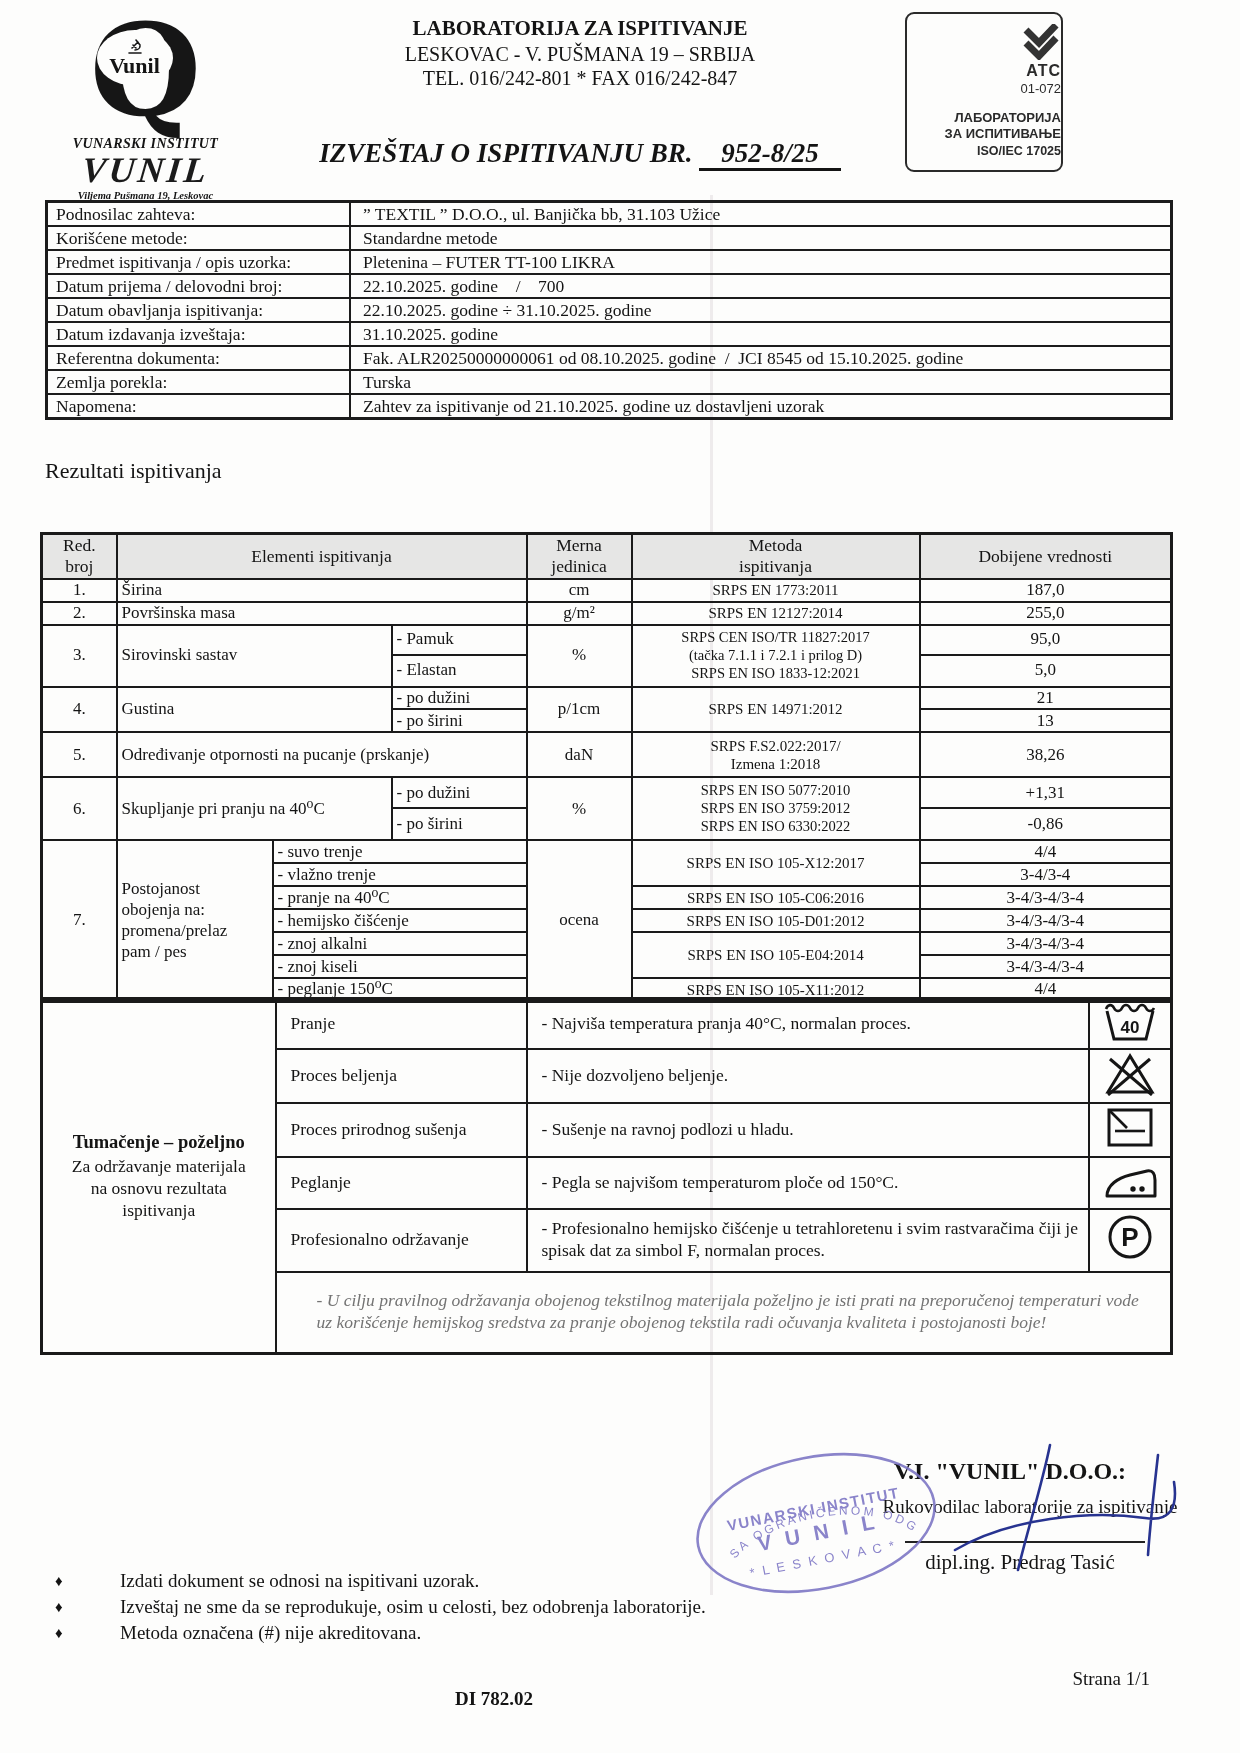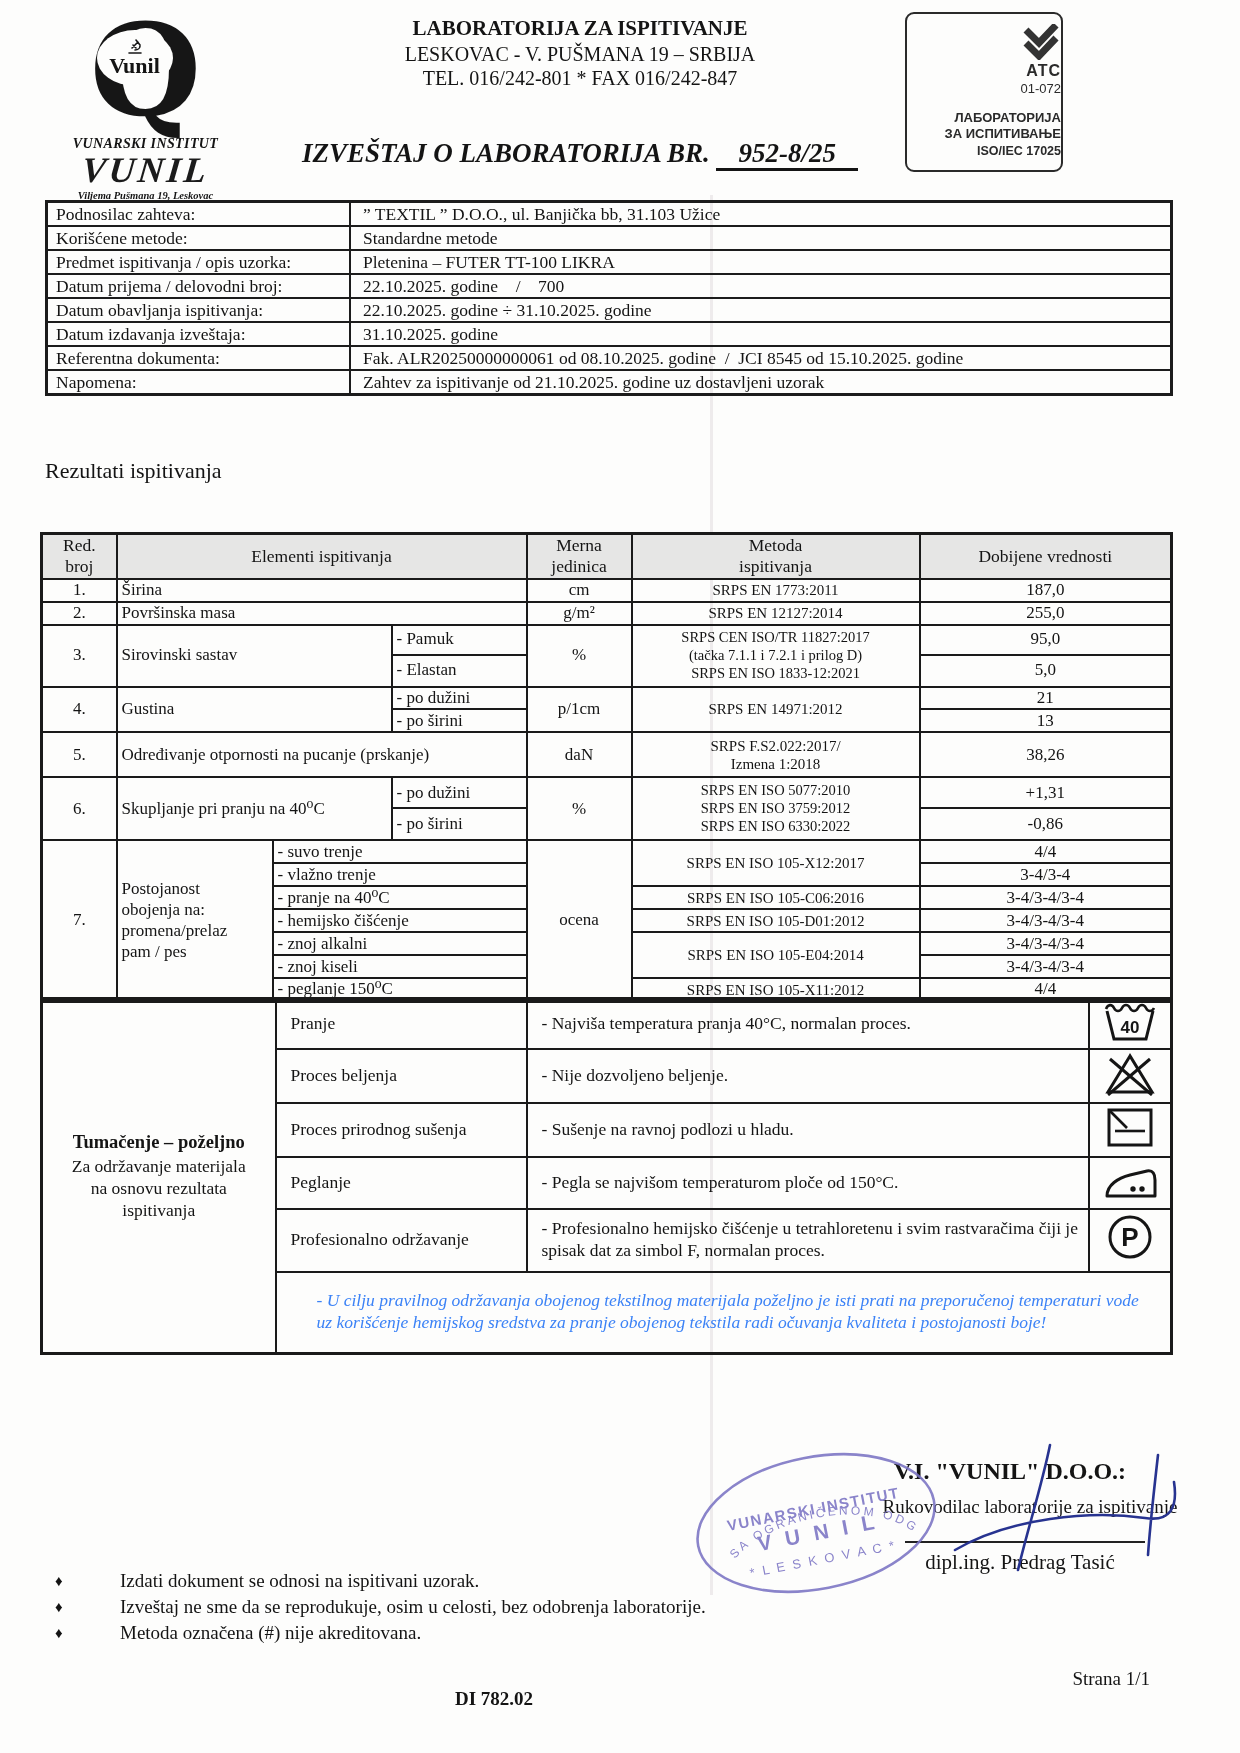--- a/index.html
+++ b/index.html
@@ -57,21 +57,21 @@
   .rt .m{font-size:15px;}
   .rt .sm{font-size:14.5px;}
 
   
   .ct{left:40px;top:997px;border-collapse:collapse;table-layout:fixed;width:1130px;border:3px solid #1a1a1a;}
   .ct td{border:2px solid #1a1a1a;font-size:17.5px;line-height:1.25;}
   .ct .cn{padding-left:14px;}
   .ct .cd{padding-left:14px;padding-right:8px;}
   .care-label-title{font-size:18.5px;font-weight:bold;}
   .care-label-sub{font-size:17.5px;margin-top:2px;}
-  .note-cell{font-style:italic;font-size:17.5px;padding:6px 14px 6px 40px;vertical-align:middle;color:#3b82f6;}
+  .note-cell{font-style:italic;font-size:17.5px;padding:6px 14px 6px 40px;vertical-align:middle;color:#737373;}
   .sym{padding:0;text-align:center;vertical-align:middle;}
 
   
   .sig-company{left:840px;top:1458px;width:340px;text-align:center;font-size:24px;font-weight:bold;}
   .sig-role{left:860px;top:1496px;width:340px;text-align:center;font-size:19px;}
   .sig-line{left:905px;top:1541px;width:240px;height:2px;background:#222;}
   .sig-name{left:870px;top:1550px;width:300px;text-align:center;font-size:21px;}
   .stamp{left:688px;top:1448px;transform:rotate(-11deg);opacity:.88;}
   .squiggle{left:930px;top:1430px;}
 
@@ -105,21 +105,21 @@
     <div class="logo-addr">Viljema Pušmana 19, Leskovac</div>
   </div>
 
   <div class="abs hdr-center">
     <div class="hdr-sub">LABORATORIJA ZA ISPITIVANJE</div>
     <div class="hdr-addr">LESKOVAC - V. PUŠMANA 19 – SRBIJA</div>
     <div class="hdr-tel">TEL. 016/242-801 * FAX  016/242-847</div>
   </div>
 
   <div class="abs hdr-report">
-    <span>IZVEŠTAJ O LABORATORIJA BR.</span>
+    <span>IZVEŠTAJ O ISPITIVANJU BR.</span>
     <span class="rep-num">952-8/25</span>
   </div>
 
   <div class="abs badge">
     <svg width="42" height="36" viewBox="0 0 42 36">
       <path d="M7,6 L20,19 L37,1" fill="none" stroke="#333" stroke-width="7"></path>
       <path d="M7,19 L20,32 L37,14" fill="none" stroke="#333" stroke-width="7"></path>
     </svg>
     <div class="badge-org">ATC</div>
     <div class="badge-no">01-072</div>
@@ -150,20 +150,24 @@
           <td class="il">Datum obavljanja ispitivanja:</td>
           <td class="iv pre">22.10.2025. godine ÷ 31.10.2025. godine</td>
         </tr>
     <tr>
           <td class="il">Datum izdavanja izveštaja:</td>
           <td class="iv pre">31.10.2025. godine</td>
         </tr>
     <tr>
           <td class="il">Referentna dokumenta:</td>
           <td class="iv pre">Fak. ALR20250000000061 od 08.10.2025. godine  /  JCI 8545 od 15.10.2025. godine</td>
+        </tr>
+    <tr>
+          <td class="il">Zemlja porekla:</td>
+          <td class="iv pre">Turska</td>
         </tr>
     <tr>
           <td class="il">Napomena:</td>
           <td class="iv pre">Zahtev za ispitivanje od 21.10.2025. godine uz dostavljeni uzorak</td>
         </tr>
   </tbody>
     </table>
 
   <div class="abs section-title">Rezultati ispitivanja</div>
 

